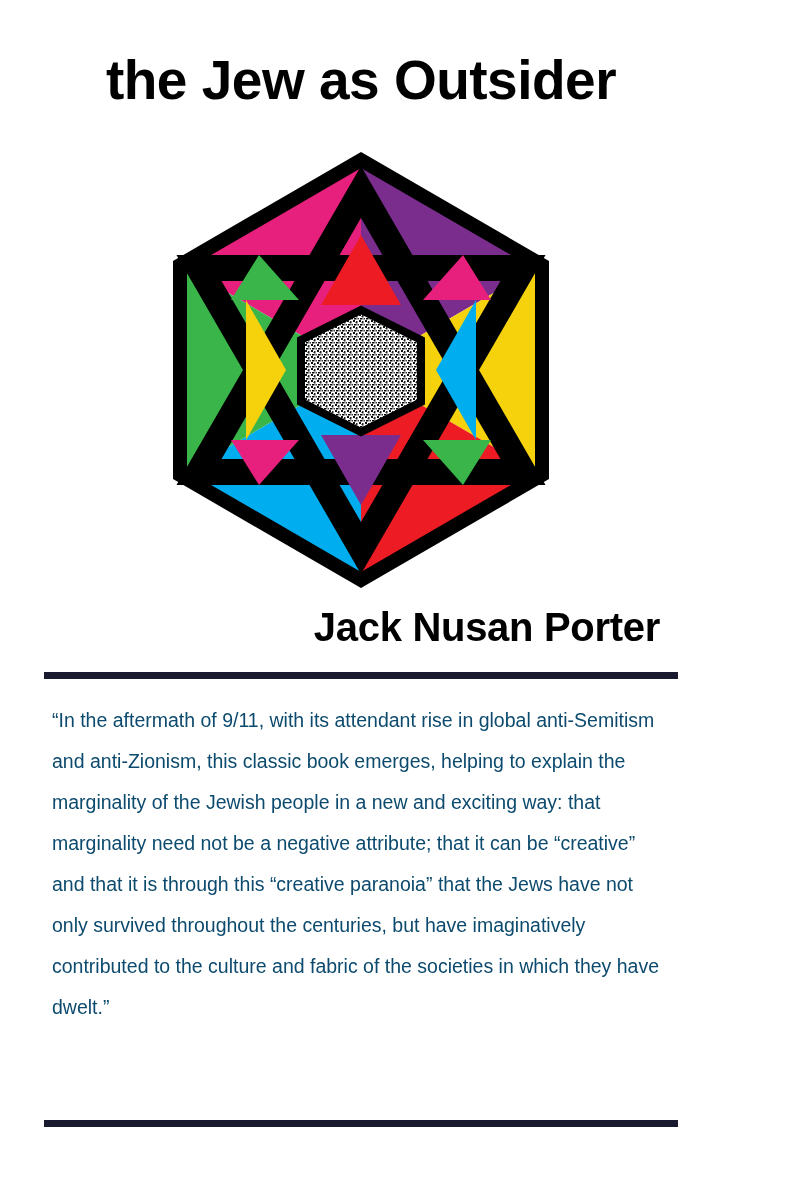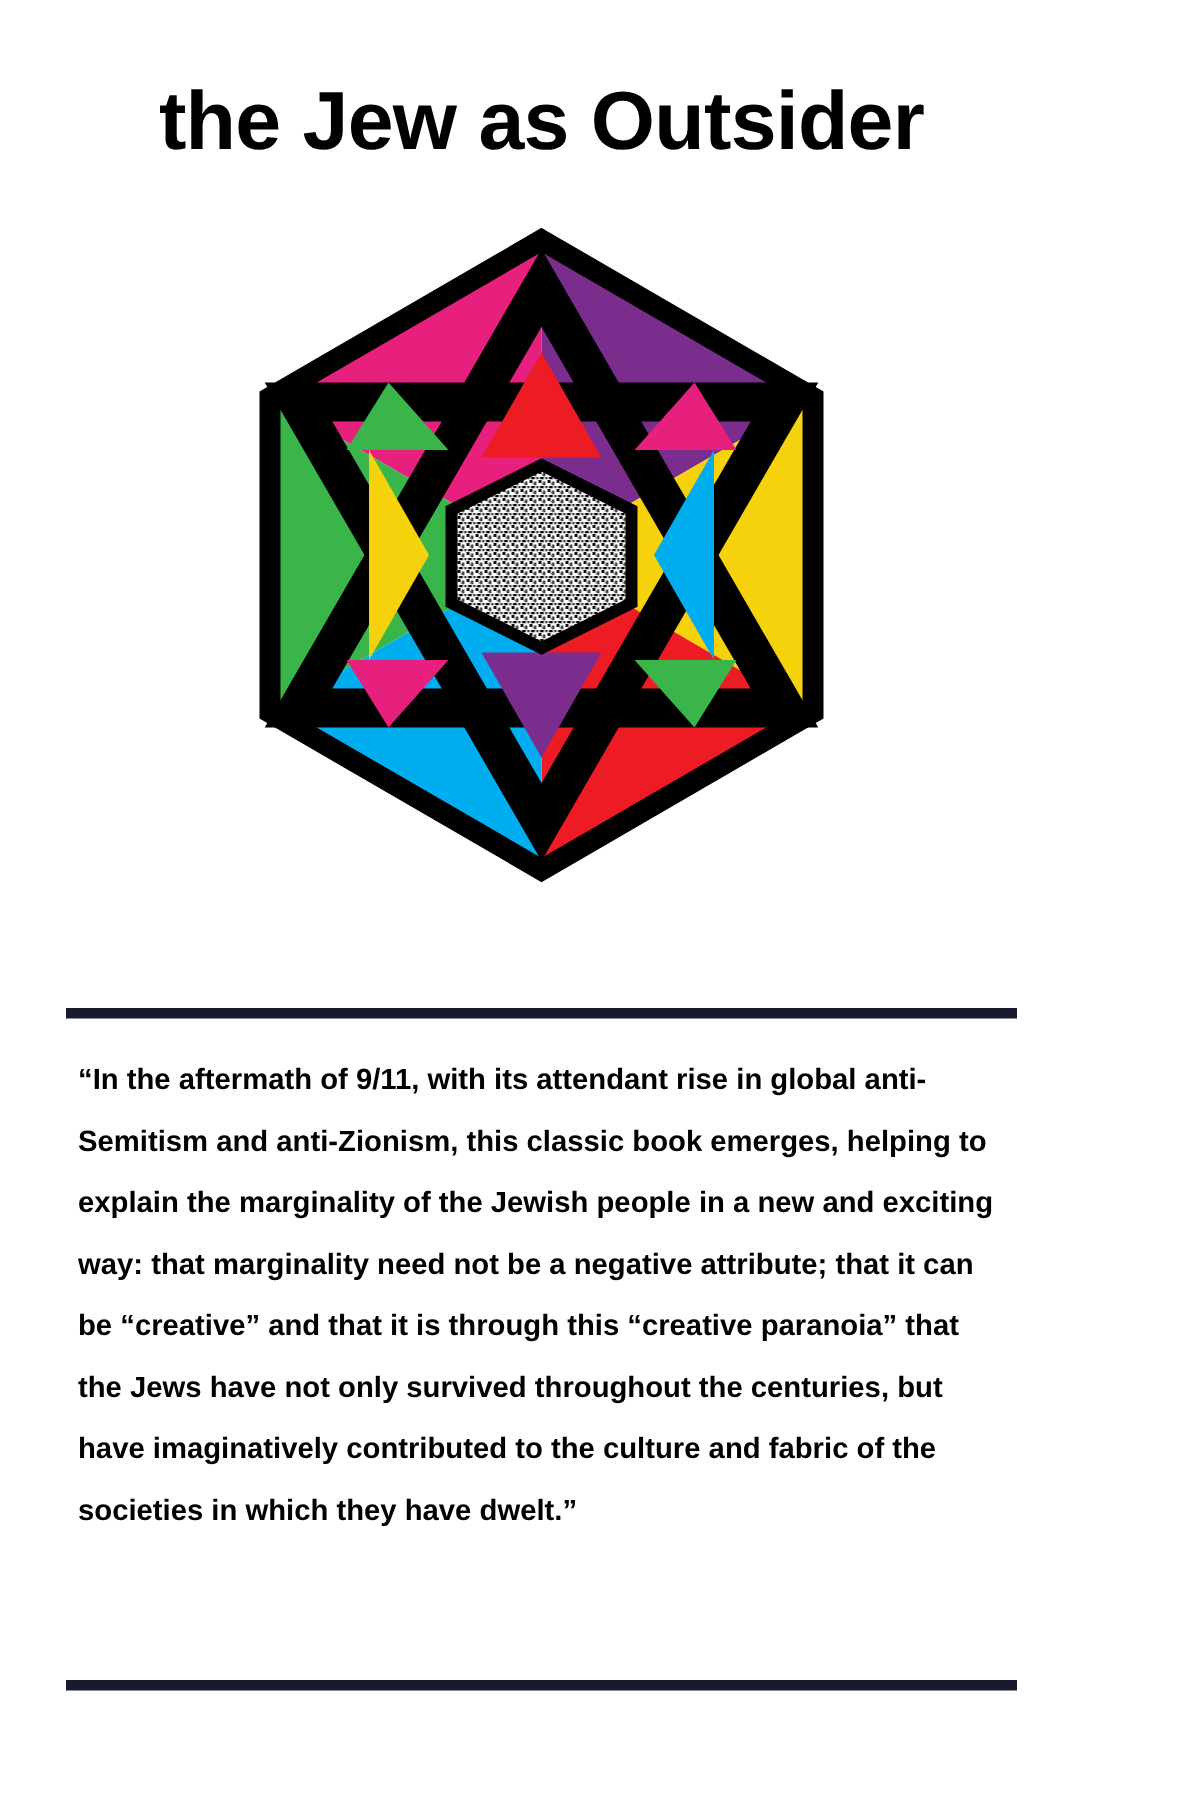--- a/index.html
+++ b/index.html
@@ -65,22 +65,22 @@
   }
   .rule-top { top: 672px; }
   .rule-bottom { top: 1120px; }
   .blurb {
     position: absolute;
     left: 52px;
     right: 52px;
     top: 700px;
     font-size: 19.5px;
     line-height: 41px;
-    color: #000000;
-    font-weight: bold;
+    color: #0c4a6e;
+    font-weight: normal;
   }
   .blurb p {
     margin: 0;
   }
 </style>
 </head>
 <body>
 
 <div class="cover">
 
@@ -128,20 +128,21 @@
       <polygon points="230,365 270,295 190,295" fill="#7b2d8e"></polygon>
       <polygon points="332,345 292,300 360,300" fill="#3ab54a"></polygon>
       <polygon points="128,345 168,300 100,300" fill="#e8207d"></polygon>
       <polygon points="128,115 168,160 100,160" fill="#3ab54a"></polygon>
       <polygon points="332,115 292,160 360,160" fill="#e8207d"></polygon>
 
       <polygon points="230,170 290,200 290,262 230,292 170,262 170,200" fill="url(#speckle)" stroke="#000000" stroke-width="8"></polygon>
     </svg>
   </div>
 
+  <div class="author">Jack Nusan Porter</div>
 
   <div class="rule rule-top"></div>
 
   <div class="blurb">
     <p>“In the aftermath of 9/11, with its attendant rise in global anti-Semitism and anti-Zionism, this classic book emerges, helping to explain the marginality of the Jewish people in a new and exciting way: that marginality need not be a negative attribute; that it can be “creative” and that it is through this “creative paranoia” that the Jews have not only survived throughout the centuries, but have imaginatively contributed to the culture and fabric of the societies in which they have dwelt.”</p>
   </div>
 
   <div class="rule rule-bottom"></div>
 
 </div>

